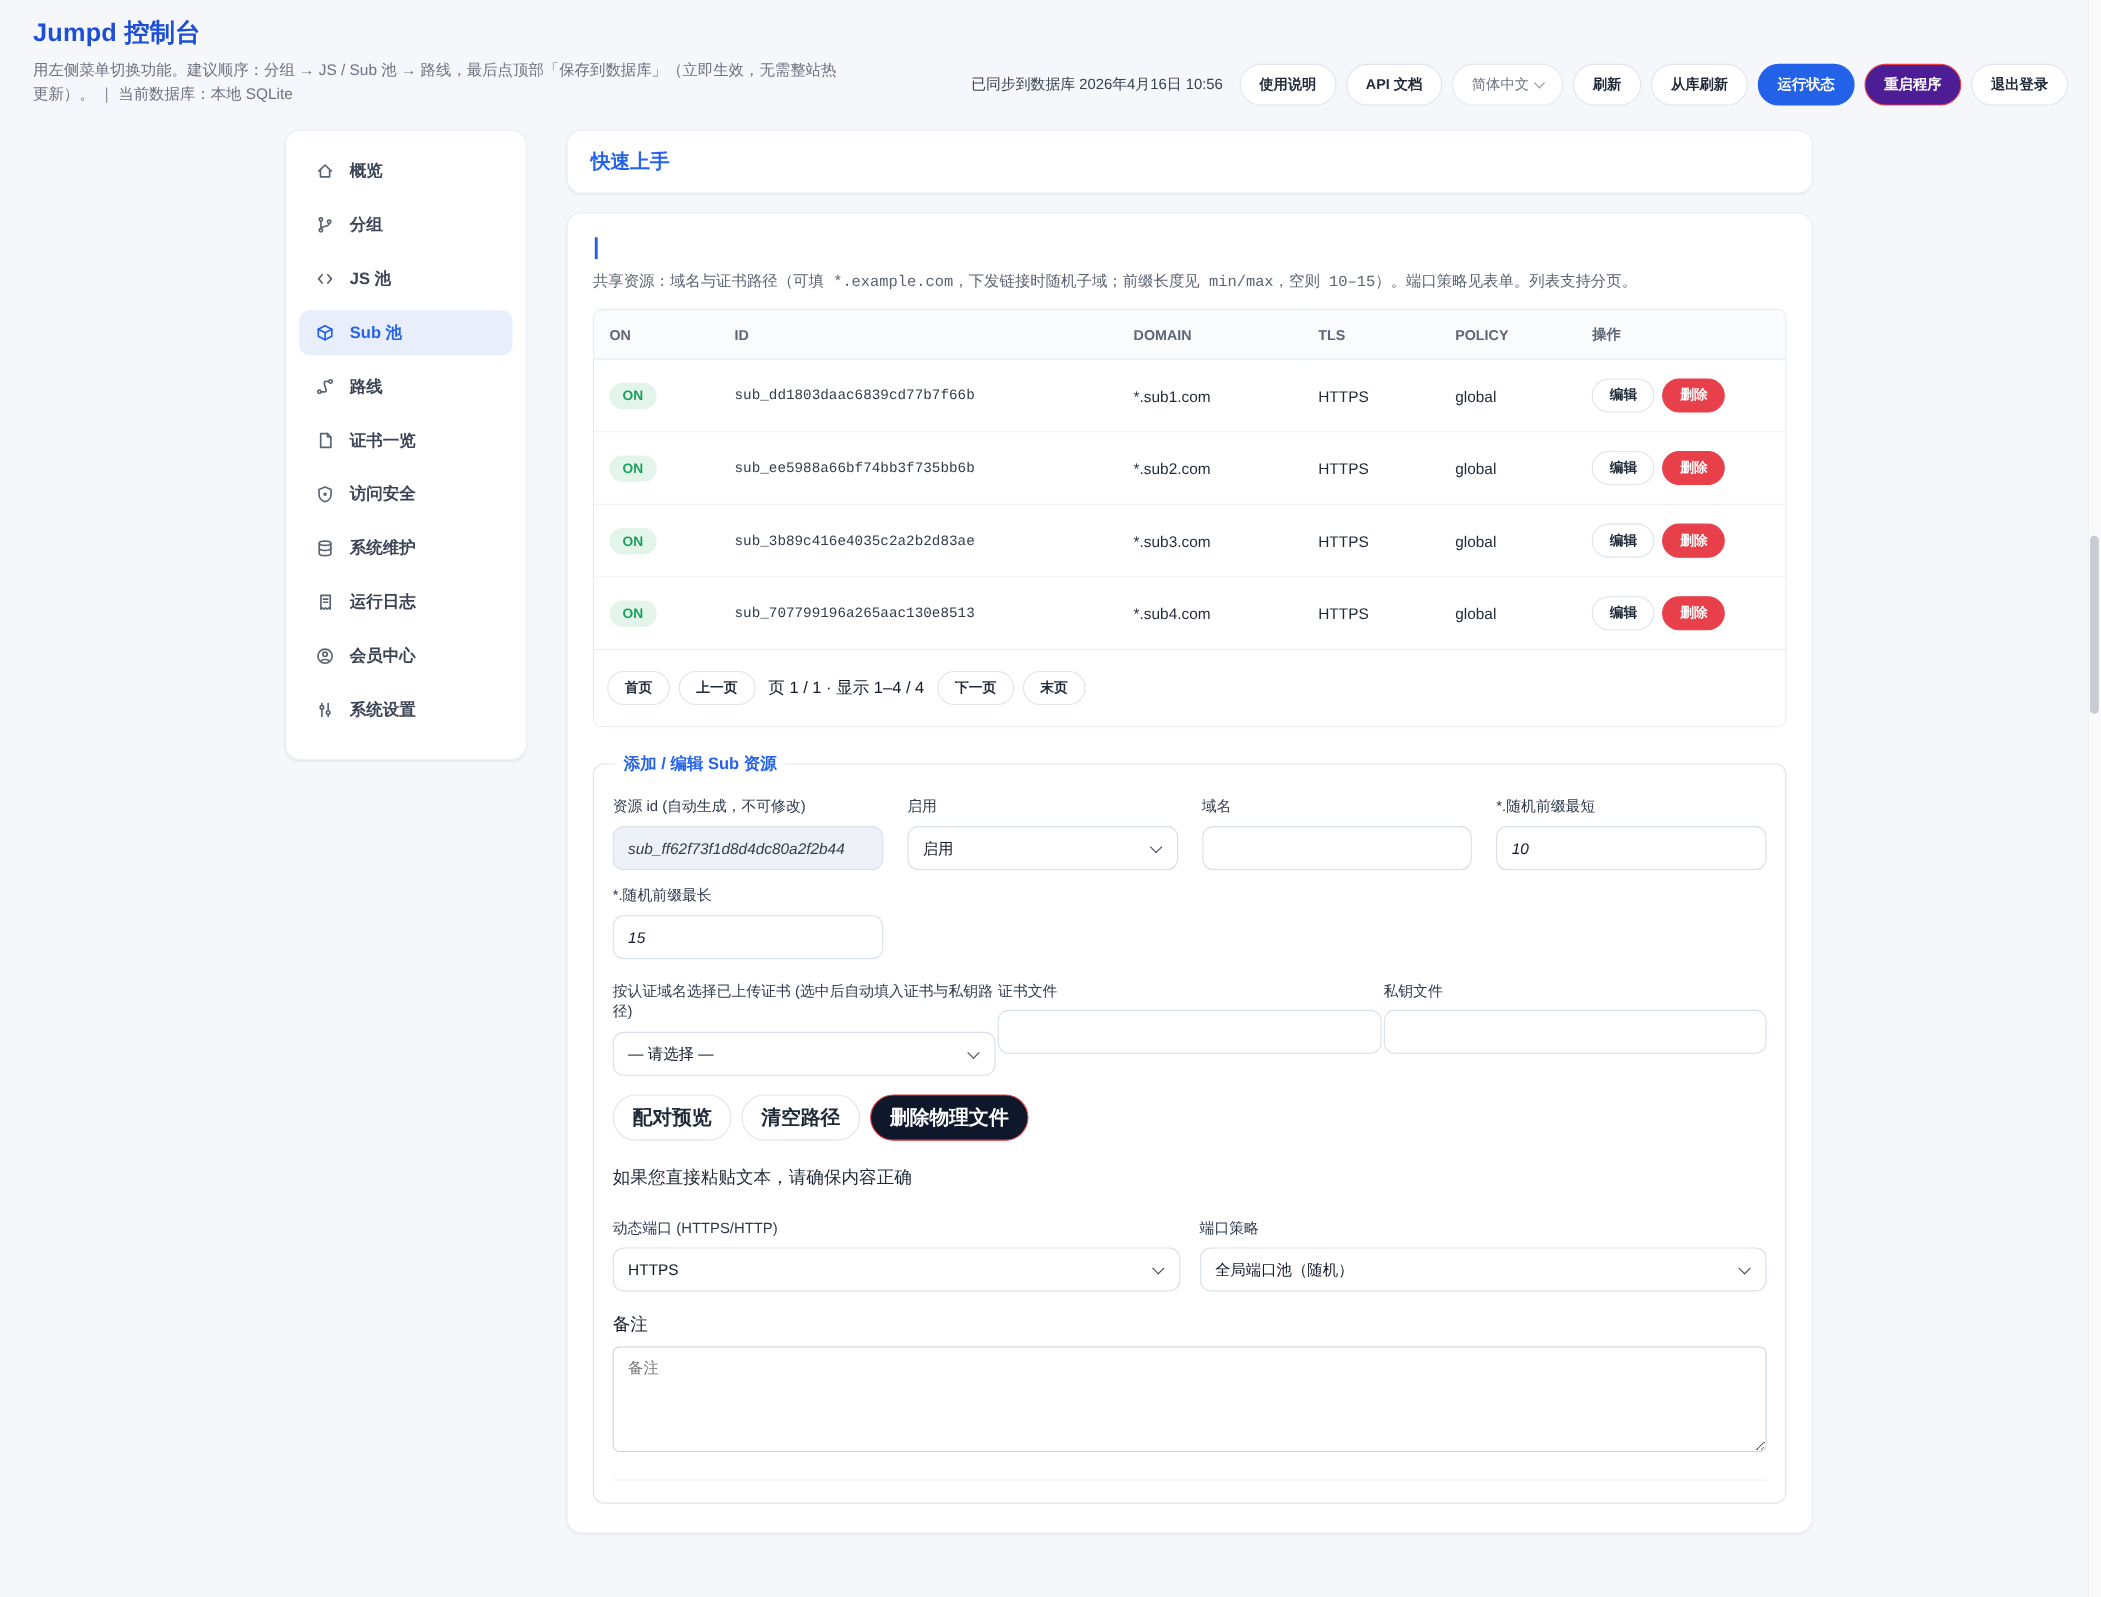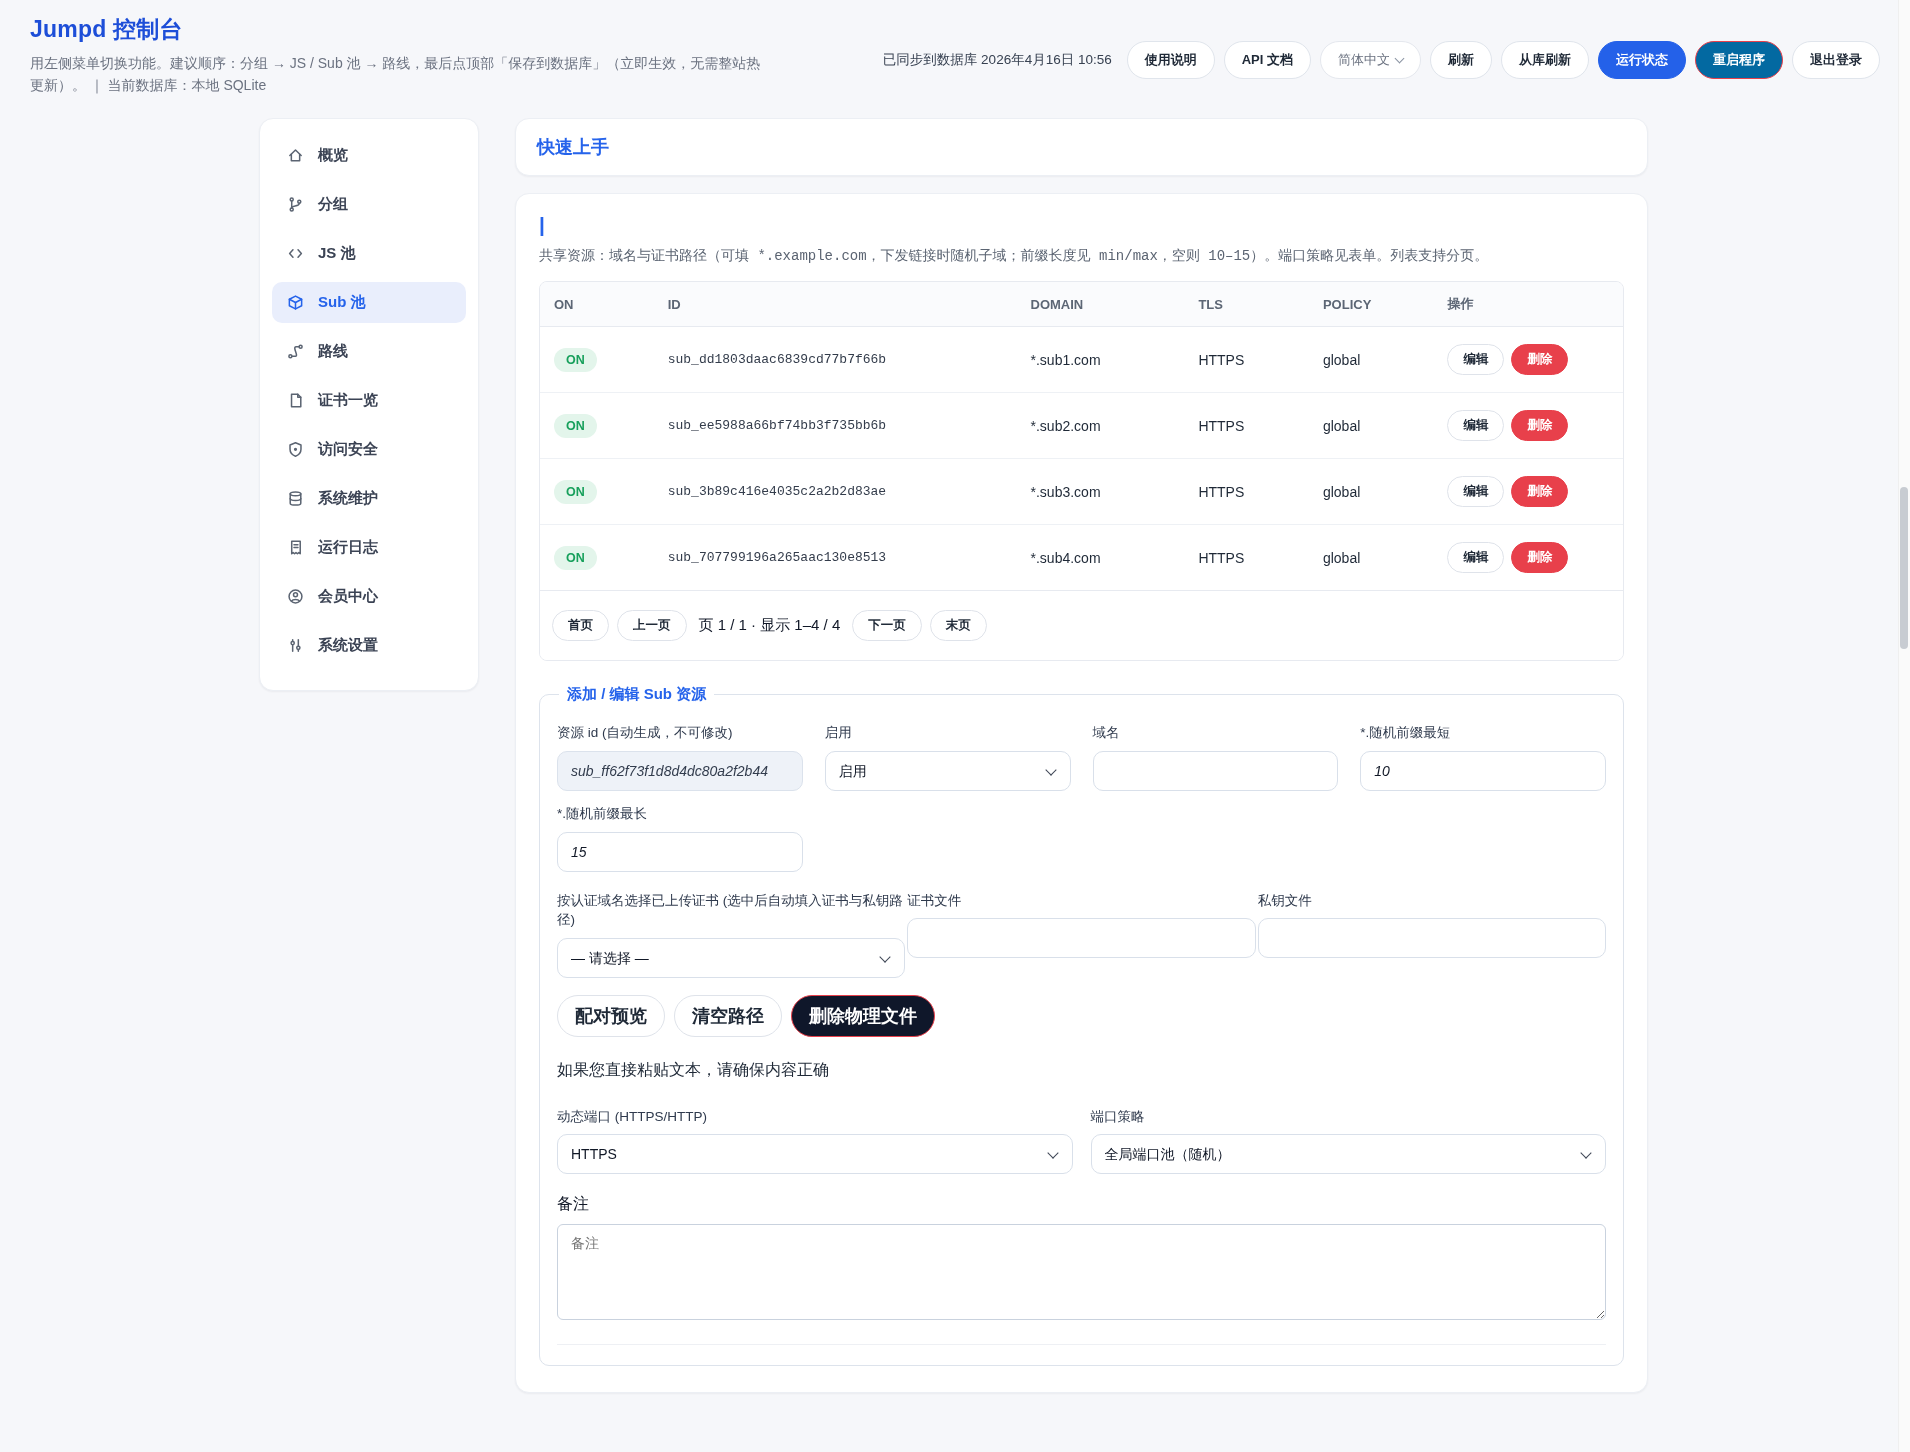--- a/index.html
+++ b/index.html
@@ -5,34 +5,34 @@
   * { box-sizing: border-box; margin: 0; padding: 0; }
   html,body { width:1910px; height:1452px; }
   body {
     font-family: "Liberation Sans", sans-serif;
     background:#f6f7fa;
     color:#1f2937;
     overflow:hidden;
     position:relative;
   }
   
-  .topbar { display:flex; justify-content:space-between; align-items:center; padding:14px 30px 10px 30px; }
+  .topbar { display:flex; justify-content:space-between; align-items:flex-end; padding:14px 30px 10px 30px; }
   .app-title { font-size:23px; font-weight:700; color:#1d4ed8; letter-spacing:.2px; }
   .app-sub { margin-top:8px; font-size:14px; line-height:1.55; color:#6b7280; max-width:742px; }
   .topbar-right { display:flex; align-items:center; gap:9px; margin-top:10px; flex-wrap:nowrap; }
   .sync-text { font-size:13.5px; color:#374151; margin-right:6px; white-space:nowrap; }
   .pill {
     display:inline-flex; align-items:center; gap:6px;
     padding:9px 17px; border-radius:999px; border:1px solid #e0e5ec;
     background:#fff; font-size:13px; font-weight:700; color:#1f2937;
     cursor:pointer; white-space:nowrap;
   }
   .pill.lang { color:#6b7280; font-weight:400; border-color:#e5e8ee; }
   .pill.primary { background:#2461e9; border-color:#2461e9; color:#fff; }
-  .pill.danger { background:#0369a1; border-color:#e8404b; color:#fff; }
+  .pill.danger { background:#4c1d95; border-color:#e8404b; color:#fff; }
   .chev { width:7px; height:7px; border-right:1.6px solid #8b94a3; border-bottom:1.6px solid #8b94a3; transform:rotate(45deg); margin-top:-4px; }
   
   .content { display:flex; gap:36px; padding:12px 262px 0 259px; align-items:flex-start; }
   .card { background:#fff; border:1px solid #eceff4; border-radius:14px; box-shadow:0 1px 2px rgba(16,24,40,.05); }
   
   .sidebar { width:220px; flex:none; padding:16px 12px; }
   .side-item { display:flex; align-items:center; gap:14px; padding:11px 15px; margin-bottom:8px;
     border-radius:10px; font-size:15px; font-weight:600; color:#3b4354; cursor:pointer; }
   .side-item svg { flex:none; color:#5b6472; }
   .side-item.active { background:#e9eefc; color:#2563eb; }

